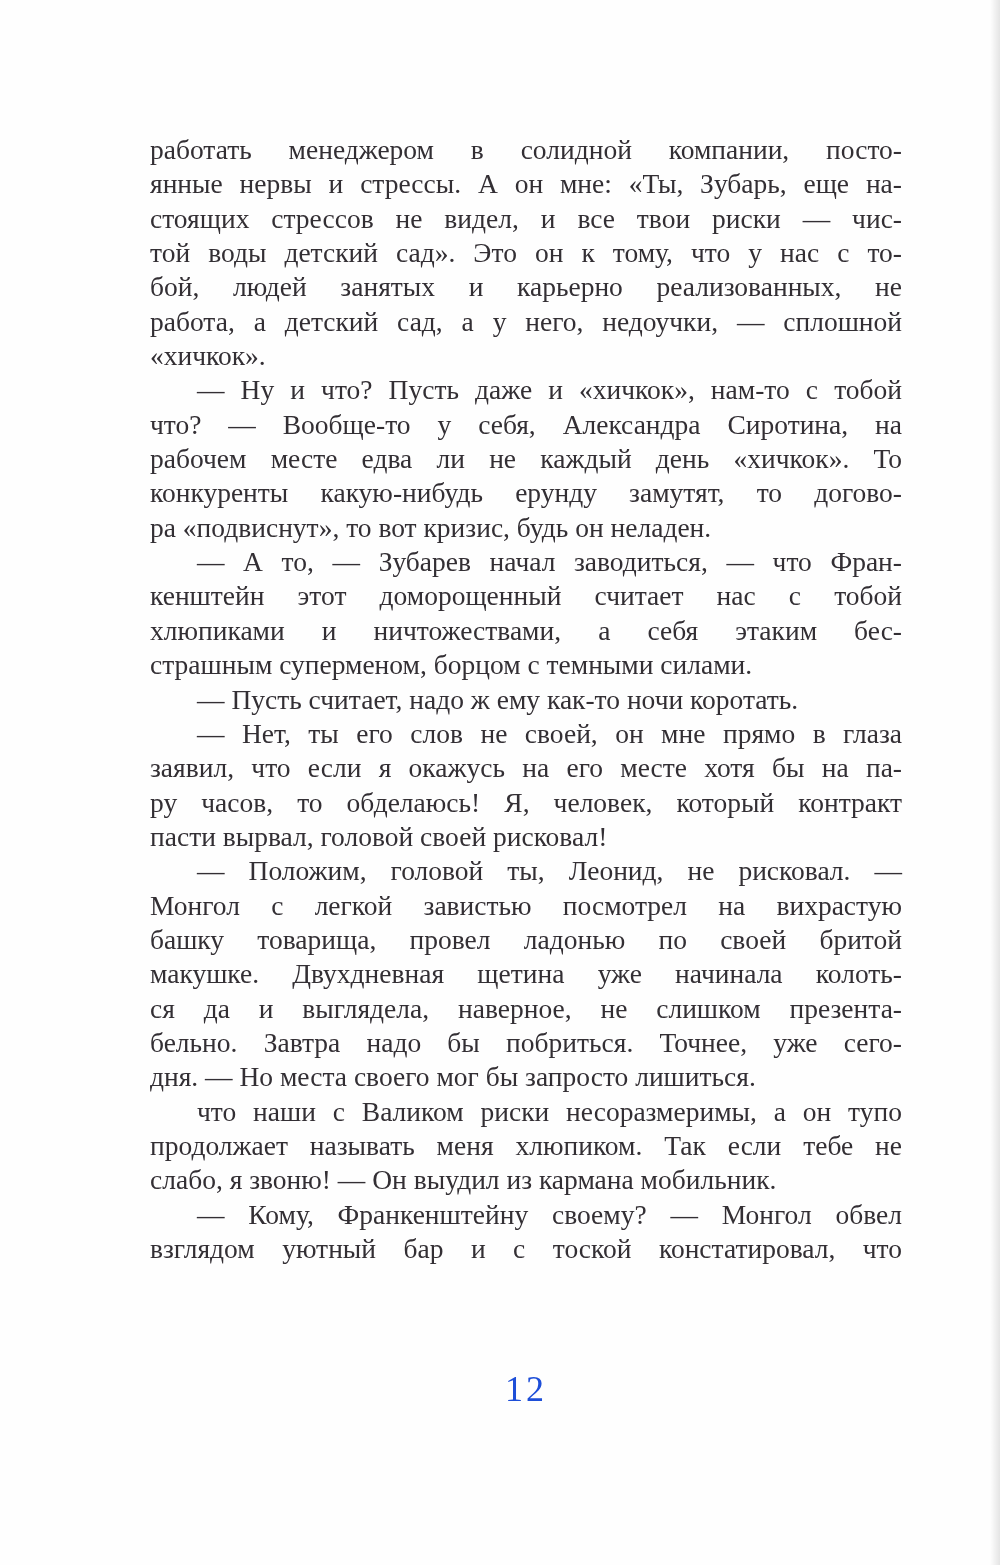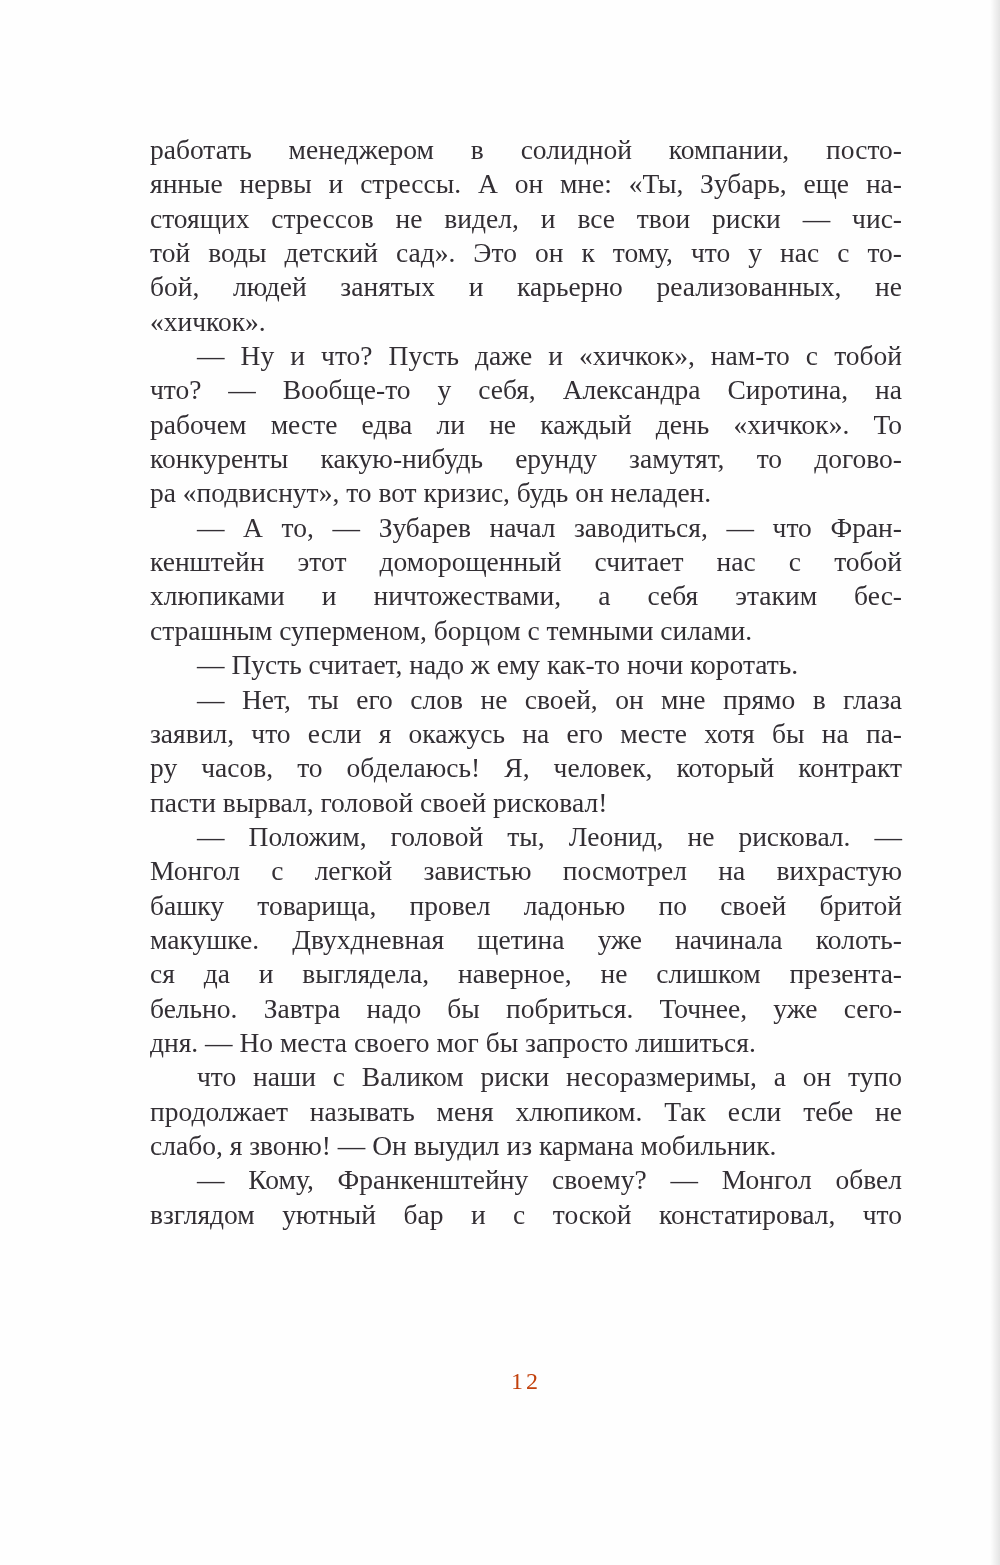--- a/index.html
+++ b/index.html
@@ -35,23 +35,23 @@
     white-space: normal;
   }
   .line.last { text-align-last: left; font-family: Liberation Serif, serif; }
   .para.indent .line:first-child { text-indent: 47px; }
   .page-number {
     position: absolute;
     left: 150px;
     top: 1368px;
     width: 752px;
     text-align: center;
-    font-size: 24px;
+    font-size: 36px;
     letter-spacing: 3px;
-    color: #c2410c;
+    color: #1d4ed8;
   }
   .edge-shade {
     position: absolute;
     top: 0;
     right: 0;
     width: 10px;
     height: 1565px;
     background: linear-gradient(to right, rgba(0,0,0,0), rgba(0,0,0,0.10));
   }
 </style>
@@ -59,20 +59,21 @@
 <body>
 
 <div class="page">
   <div class="text-block">
       <div class="para">
         <span class="line">работать менеджером в солидной компании, посто-</span>
         <span class="line">янные нервы и стрессы. А он мне: «Ты, Зубарь, еще на-</span>
         <span class="line">стоящих стрессов не видел, и все твои риски — чис-</span>
         <span class="line">той воды детский сад». Это он к тому, что у нас с то-</span>
         <span class="line">бой, людей занятых и карьерно реализованных, не</span>
+        <span class="line">работа, а детский сад, а у него, недоучки, — сплошной</span>
         <span class="line last">«хичкок».</span>
       </div>
       <div class="para indent">
         <span class="line">— Ну и что? Пусть даже и «хичкок», нам-то с тобой</span>
         <span class="line">что? — Вообще-то у себя, Александра Сиротина, на</span>
         <span class="line">рабочем месте едва ли не каждый день «хичкок». То</span>
         <span class="line">конкуренты какую-нибудь ерунду замутят, то догово-</span>
         <span class="line last">ра «подвиснут», то вот кризис, будь он неладен.</span>
       </div>
       <div class="para indent">

